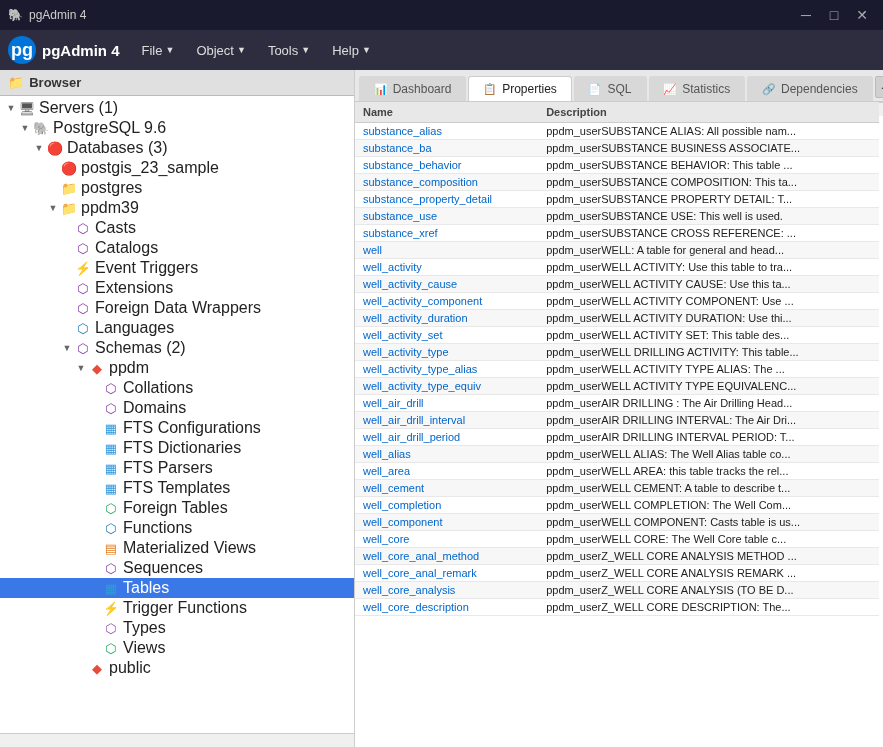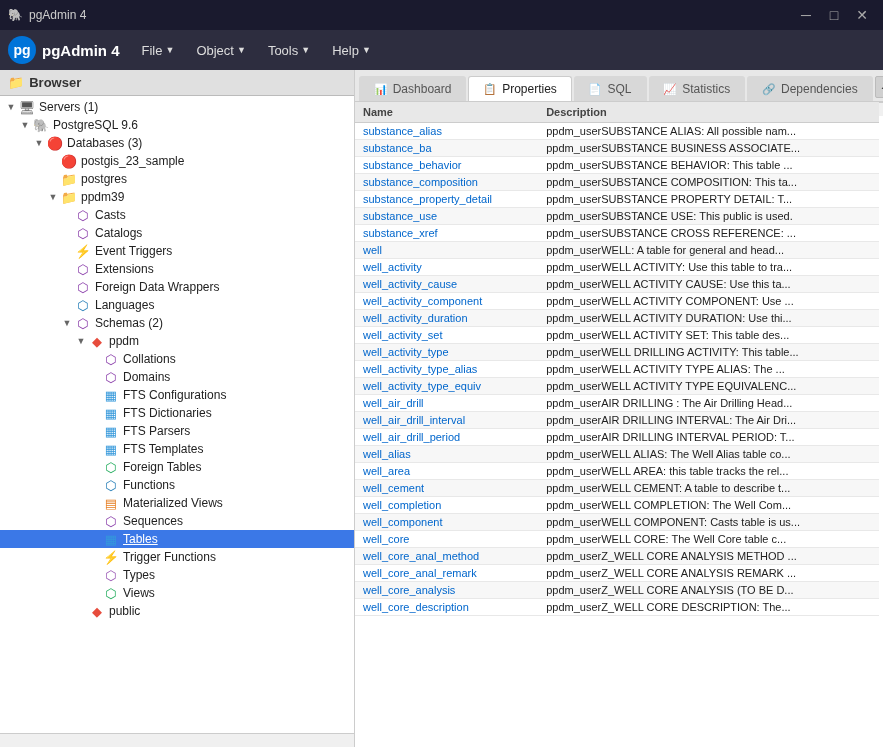--- a/index.html
+++ b/index.html
@@ -7,42 +7,42 @@
 
     
     #titlebar { background: #1a1a2e; color: #ccc; height: 30px; display: flex; align-items: center; justify-content: space-between; padding: 0 8px; user-select: none; }
     #titlebar .title-left { display: flex; align-items: center; gap: 6px; font-size: 12px; }
     #titlebar .title-controls { display: flex; gap: 2px; }
     #titlebar .title-controls span { width: 26px; height: 20px; display: flex; align-items: center; justify-content: center; cursor: pointer; font-size: 14px; color: #aaa; }
 
     
     #menubar { background: #2d2d3f; height: 40px; display: flex; align-items: center; padding: 0 8px; gap: 2px; }
     #menubar .logo { display: flex; align-items: center; gap: 6px; color: #fff; font-weight: bold; font-size: 15px; margin-right: 10px; }
-    #menubar .logo .logo-icon { width: 28px; height: 28px; background: #0074d9; border-radius: 50%; display: flex; align-items: center; justify-content: center; color: white; font-size: 14px; font-weight: bold; }
+    #menubar .logo .logo-icon { width: 28px; height: 28px; background: #0074d9; border-radius: 50%; display: flex; align-items: center; justify-content: center; color: white; font-size: 18px; font-weight: bold; }
     #menubar .menu-item { color: #ddd; padding: 4px 10px; cursor: pointer; border-radius: 3px; font-size: 13px; display: flex; align-items: center; gap: 3px; }
     #menubar .menu-item .arrow { font-size: 9px; }
 
     
     #main { display: flex; height: calc(747px - 70px); }
 
     
     #browser-panel { width: 355px; background: #f0f0f0; border-right: 1px solid #ccc; display: flex; flex-direction: column; flex-shrink: 0; }
     #browser-header { background: #e0e0e0; padding: 5px 8px; font-weight: bold; font-size: 13px; display: flex; align-items: center; gap: 5px; border-bottom: 1px solid #bbb; }
     #browser-tree { flex: 1; overflow-y: auto; overflow-x: hidden; background: #fff; padding: 2px 0; }
 
     
     .tree-node { display: flex; align-items: center; padding: 1px 0; cursor: pointer; white-space: nowrap; }
     .tree-node.selected { background: #3b78e7; color: #fff; }
-    .tree-node.selected .node-label { color: #fff; text-decoration: underline; }
+    .tree-node.selected .node-label { color: #fff; }
     .tree-node .indent { display: inline-block; }
     .tree-node .toggle { width: 14px; text-align: center; font-size: 9px; color: #666; cursor: pointer; }
     .tree-node .toggle.expanded::before { content: '▼'; }
     .tree-node .toggle.leaf::before { content: ''; }
     .tree-node .node-icon { width: 18px; height: 16px; display: flex; align-items: center; justify-content: center; margin-right: 3px; font-size: 13px; flex-shrink: 0; }
-    .tree-node .node-label { font-size: 12px; color: #222; }
+    .tree-node .node-label { font-size: 16px; color: #222; }
 
     
     #right-panel { flex: 1; display: flex; flex-direction: column; background: #fff; overflow: hidden; }
 
     
     #tabs { display: flex; background: #e8e8e8; border-bottom: 1px solid #ccc; height: 32px; align-items: flex-end; padding: 0 4px; }
     .tab { padding: 5px 14px; cursor: pointer; font-size: 12px; color: #555; border: 1px solid transparent; border-bottom: none; border-radius: 3px 3px 0 0; display: flex; align-items: center; gap: 5px; background: #d8d8d8; margin-right: 2px; }
     .tab.active { background: #fff; border-color: #ccc; color: #222; font-weight: 500; }
     .tab .tab-icon { font-size: 11px; }
 
@@ -353,21 +353,21 @@
               <tr>
                 <td style="color: rgb(0, 102, 204);">substance_composition</td>
                 <td style="max-width: 500px;">ppdm_userSUBSTANCE COMPOSITION: This ta...</td>
               </tr>
               <tr>
                 <td style="color: rgb(0, 102, 204);">substance_property_detail</td>
                 <td style="max-width: 500px;">ppdm_userSUBSTANCE PROPERTY DETAIL: T...</td>
               </tr>
               <tr>
                 <td style="color: rgb(0, 102, 204);">substance_use</td>
-                <td style="max-width: 500px;">ppdm_userSUBSTANCE USE: This public is used.</td>
+                <td style="max-width: 500px;">ppdm_userSUBSTANCE USE: This well is used.</td>
               </tr>
               <tr>
                 <td style="color: rgb(0, 102, 204);">substance_xref</td>
                 <td style="max-width: 500px;">ppdm_userSUBSTANCE CROSS REFERENCE: ...</td>
               </tr>
               <tr>
                 <td style="color: rgb(0, 102, 204);">well</td>
                 <td style="max-width: 500px;">ppdm_userWELL: A table for general and head...</td>
               </tr>
               <tr>

